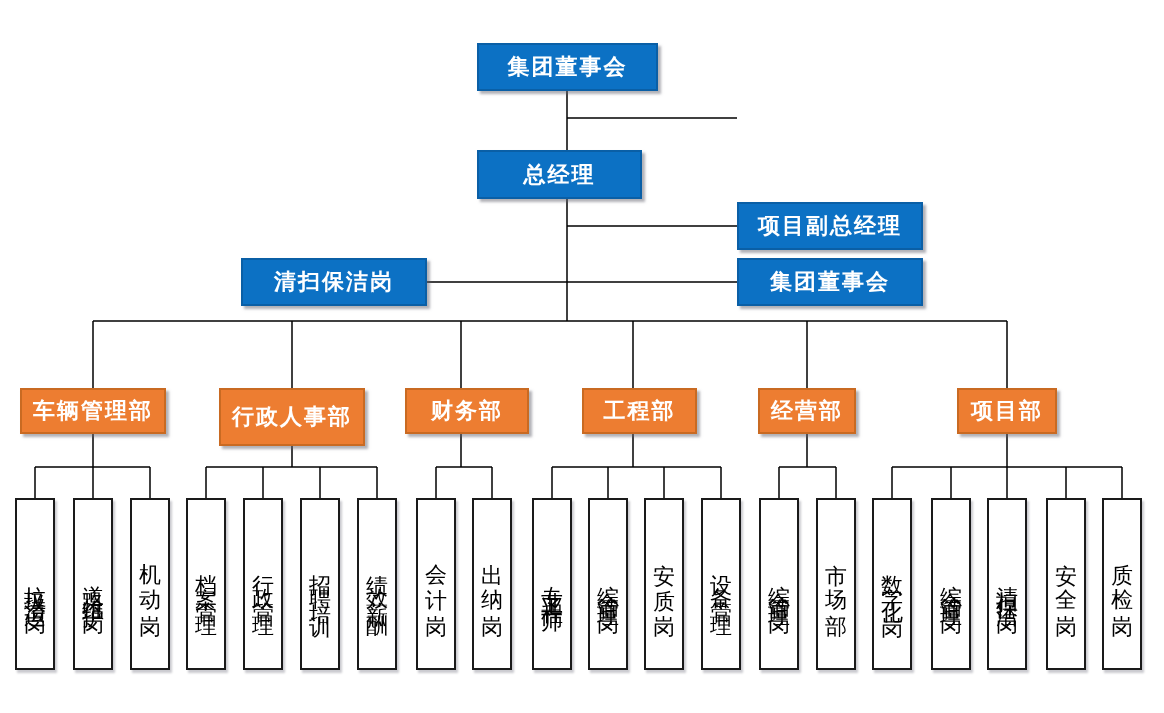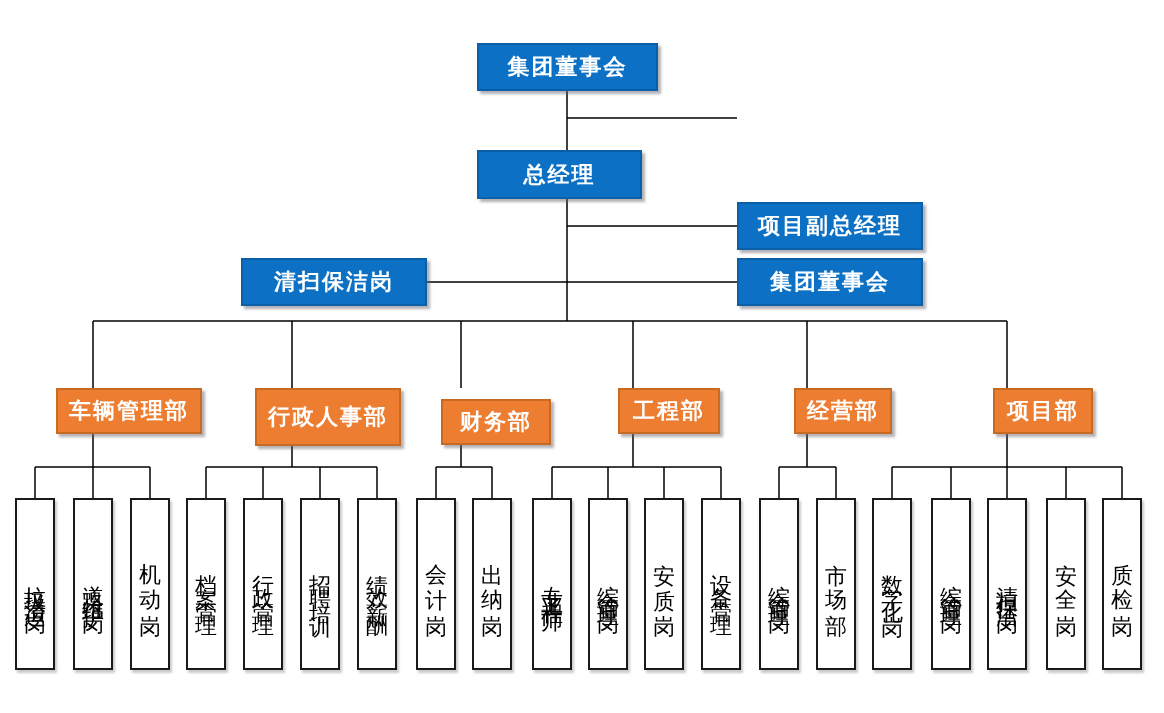--- a/index.html
+++ b/index.html
@@ -18,21 +18,20 @@
   }
   .exec{
     background:var(--blue-fill,#0C71C4);
     border:2px solid var(--blue-border,#0A5FA6);
     box-shadow:2.5px 3px 2.5px rgba(100,100,112,.5);
   }
   .dept{
     background:var(--orange-fill,#ED7D31);
     border:2px solid var(--orange-border,#C96A22);
     box-shadow:2.5px 3px 2.5px rgba(100,100,112,.5);
-    margin-left:36px;
   }
   .pos{
     background:var(--position-fill,#fff);
     border:2px solid var(--position-border,#1A1A1A);
     box-shadow:2px 2.5px 2px rgba(125,125,138,.4);
   }
   .h-label{
     color:var(--box-text,#fff);font-size:22px;font-weight:600;
     letter-spacing:2px;white-space:nowrap;line-height:1;
   }
@@ -114,24 +113,24 @@
   <div class="node exec" style="left:737px;top:258px;width:186px;height:48px">
     <span class="h-label">集团董事会</span>
   </div>
 
   <div class="node dept" style="left:20px;top:388px;width:146px;height:46px">
     <span class="h-label">车辆管理部</span>
   </div>
   <div class="node dept" style="left:219px;top:388px;width:146px;height:58px">
     <span class="h-label">行政人事部</span>
   </div>
-  <div class="node dept" style="left:405px;top:399px;width:110px;height:46px">
+  <div class="node dept" style="left:405px;top:388px;width:124px;height:46px">
     <span class="h-label">财务部</span>
   </div>
-  <div class="node dept" style="left:582px;top:388px;width:102px;height:46px">
+  <div class="node dept" style="left:582px;top:388px;width:115px;height:46px">
     <span class="h-label">工程部</span>
   </div>
   <div class="node dept" style="left:758px;top:388px;width:98px;height:46px">
     <span class="h-label">经营部</span>
   </div>
   <div class="node dept" style="left:957px;top:388px;width:100px;height:46px">
     <span class="h-label">项目部</span>
   </div>
 
   <div class="node pos" style="left:15px;top:498px;width:40px;height:172px">

